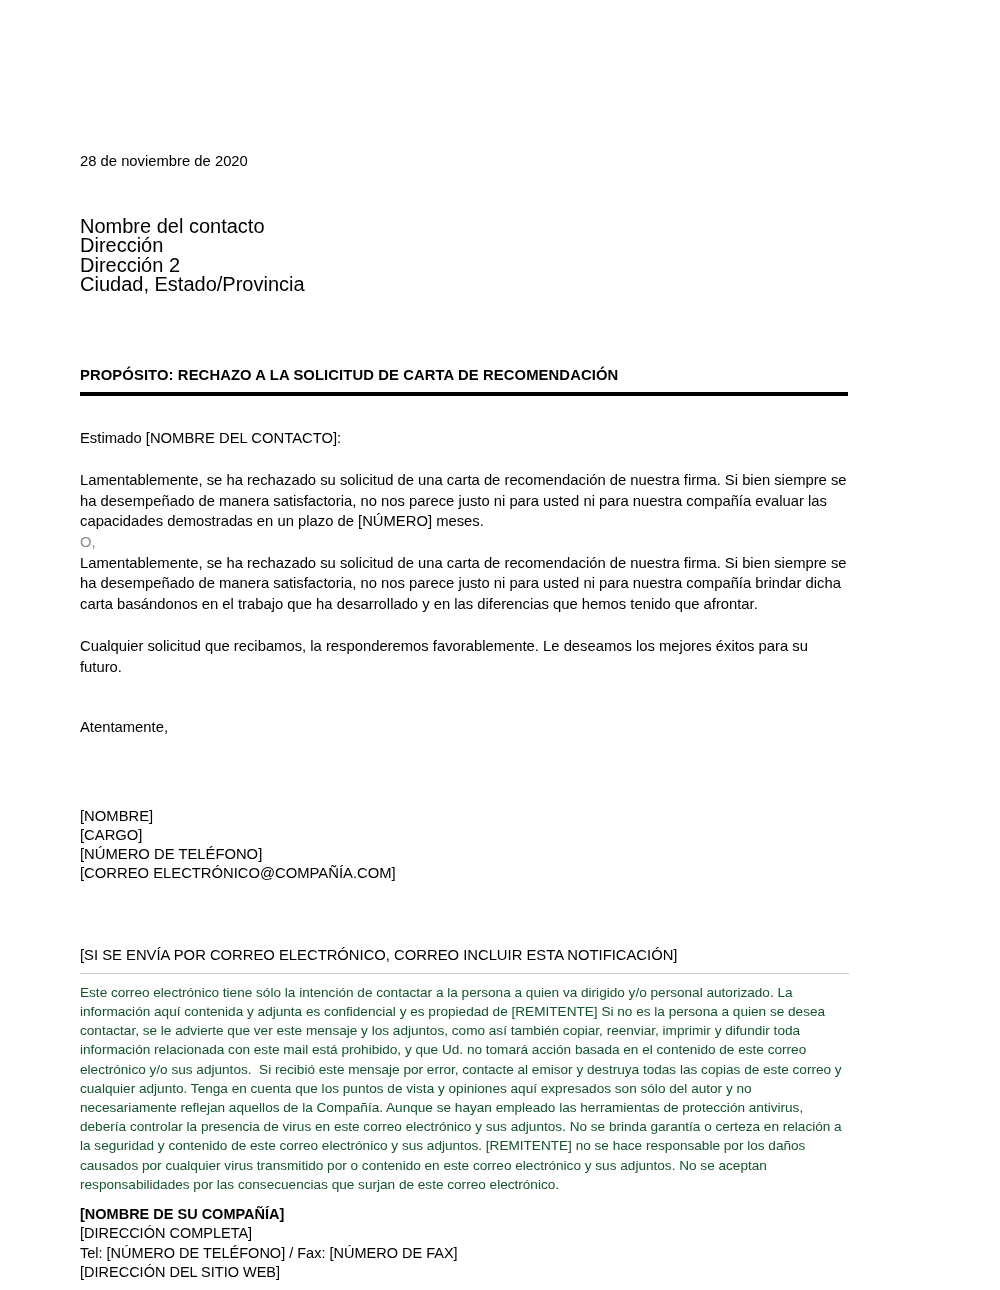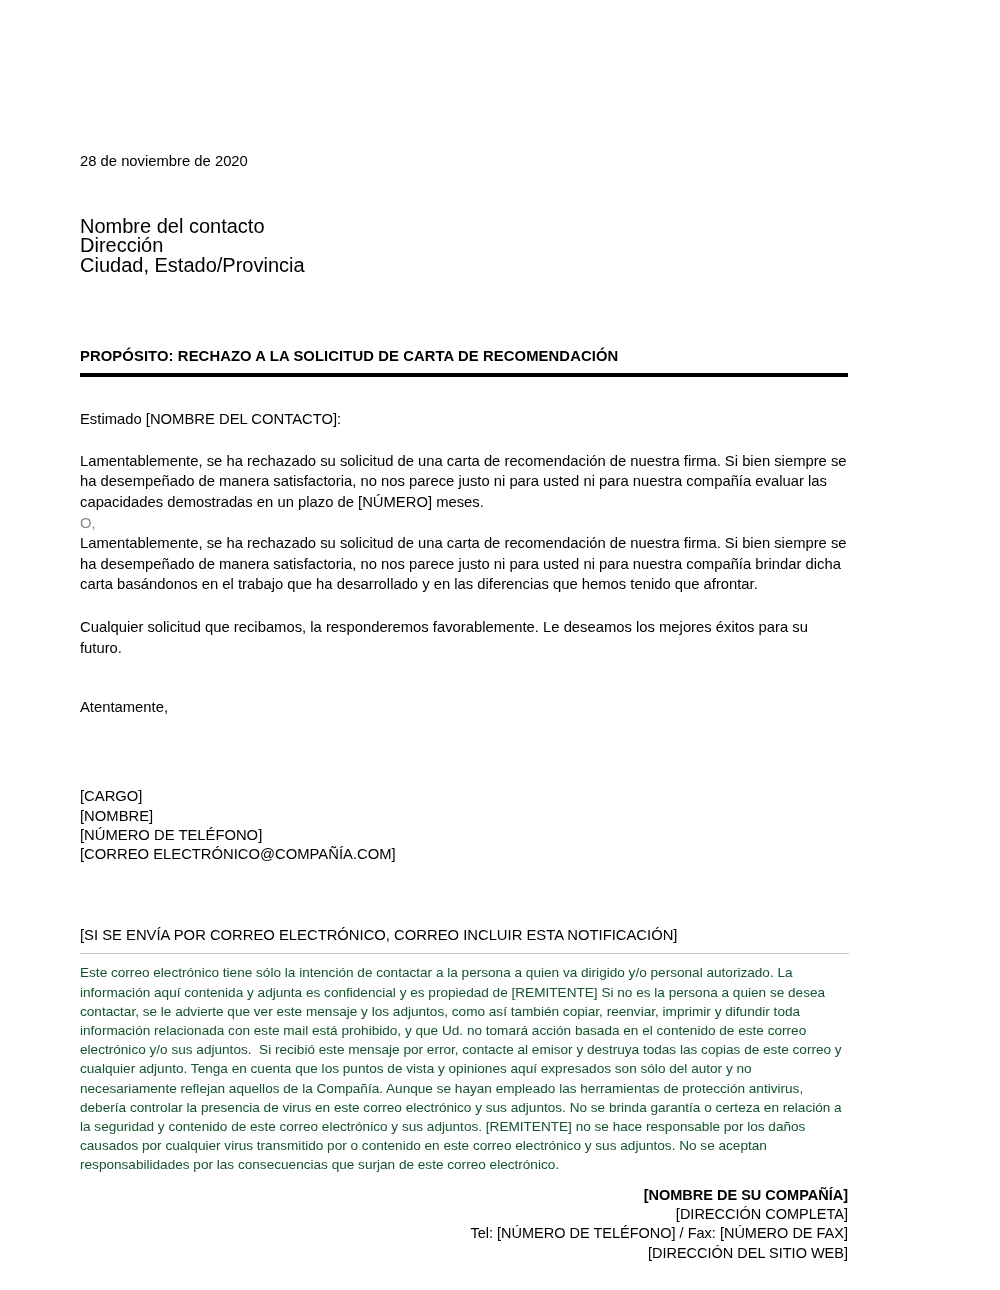--- a/index.html
+++ b/index.html
@@ -113,21 +113,21 @@
     margin-top: 9px;
     font-size: 13.6px;
     line-height: 19.2px;
     color: #14532d;
     white-space: pre-wrap;
   }
 
   
   .footer {
     margin-top: 11px;
-    text-align: right;
+    text-align: left;
     font-size: 14.5px;
     line-height: 19.4px;
   }
   .footer-company {
     font-weight: bold;
   }
   .footer-line {
     font-weight: normal;
   }
 </style>
@@ -136,41 +136,42 @@
 
 <div class="page">
 
   <div class="col">
 
     <div class="date-line">28 de noviembre de 2020</div>
 
     <div class="address-block">
       <div class="address-line">Nombre del contacto</div>
       <div class="address-line">Dirección</div>
+      <div class="address-line">Dirección 2</div>
       <div class="address-line">Ciudad, Estado/Provincia</div>
     </div>
 
     <div class="subject">PROPÓSITO: RECHAZO A LA SOLICITUD DE CARTA DE RECOMENDACIÓN</div>
     <div class="rule-thick"></div>
 
     <div class="salutation">Estimado [NOMBRE DEL CONTACTO]:</div>
 
     <div class="body-para">Lamentablemente, se ha rechazado su solicitud de una carta de recomendación de nuestra firma. Si bien siempre se ha desempeñado de manera satisfactoria, no nos parece justo ni para usted ni para nuestra compañía evaluar las capacidades demostradas en un plazo de [NÚMERO] meses.</div>
 
     <div class="alt-sep">O,</div>
 
     <div class="body-para tight">Lamentablemente, se ha rechazado su solicitud de una carta de recomendación de nuestra firma. Si bien siempre se ha desempeñado de manera satisfactoria, no nos parece justo ni para usted ni para nuestra compañía brindar dicha carta basándonos en el trabajo que ha desarrollado y en las diferencias que hemos tenido que afrontar.</div>
 
     <div class="body-para">Cualquier solicitud que recibamos, la responderemos favorablemente. Le deseamos los mejores éxitos para su futuro.</div>
 
     <div class="closing">Atentamente,</div>
 
     <div class="signature-block">
+      <div class="signature-line">[NOMBRE]</div>
       <div class="signature-line">[CARGO]</div>
-      <div class="signature-line">[NOMBRE]</div>
       <div class="signature-line">[NÚMERO DE TELÉFONO]</div>
       <div class="signature-line">[CORREO ELECTRÓNICO@COMPAÑÍA.COM]</div>
     </div>
 
     <div class="notice-heading">[SI SE ENVÍA POR CORREO ELECTRÓNICO, CORREO INCLUIR ESTA NOTIFICACIÓN]</div>
     <div class="rule-thin"></div>
 
     <div class="disclaimer">Este correo electrónico tiene sólo la intención de contactar a la persona a quien va dirigido y/o personal autorizado. La información aquí contenida y adjunta es confidencial y es propiedad de [REMITENTE] Si no es la persona a quien se desea contactar, se le advierte que ver este mensaje y los adjuntos, como así también copiar, reenviar, imprimir y difundir toda información relacionada con este mail está prohibido, y que Ud. no tomará acción basada en el contenido de este correo electrónico y/o sus adjuntos.  Si recibió este mensaje por error, contacte al emisor y destruya todas las copias de este correo y cualquier adjunto. Tenga en cuenta que los puntos de vista y opiniones aquí expresados son sólo del autor y no necesariamente reflejan aquellos de la Compañía. Aunque se hayan empleado las herramientas de protección antivirus, debería controlar la presencia de virus en este correo electrónico y sus adjuntos. No se brinda garantía o certeza en relación a la seguridad y contenido de este correo electrónico y sus adjuntos. [REMITENTE] no se hace responsable por los daños causados por cualquier virus transmitido por o contenido en este correo electrónico y sus adjuntos. No se aceptan responsabilidades por las consecuencias que surjan de este correo electrónico.</div>
 
     <div class="footer">

